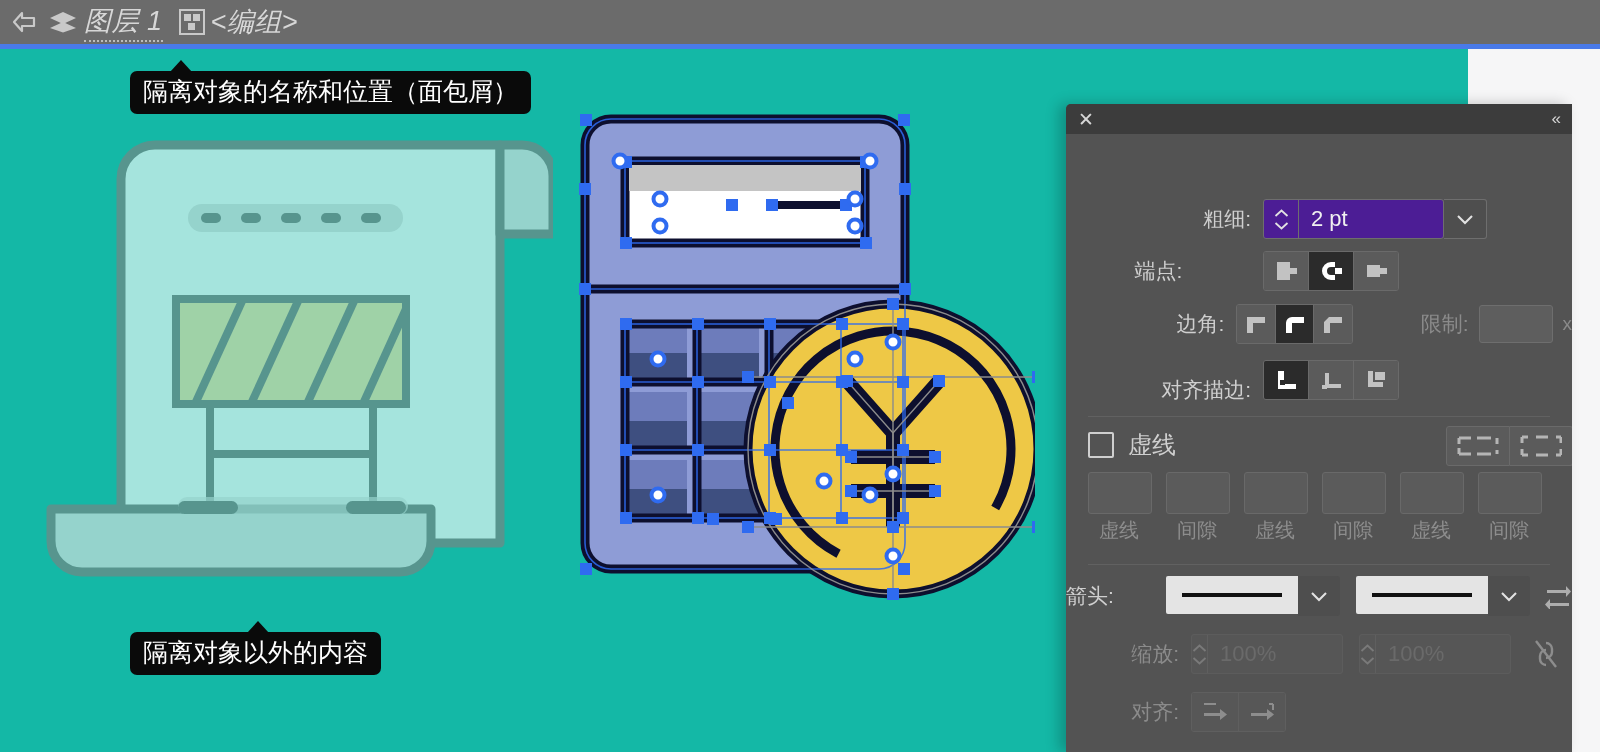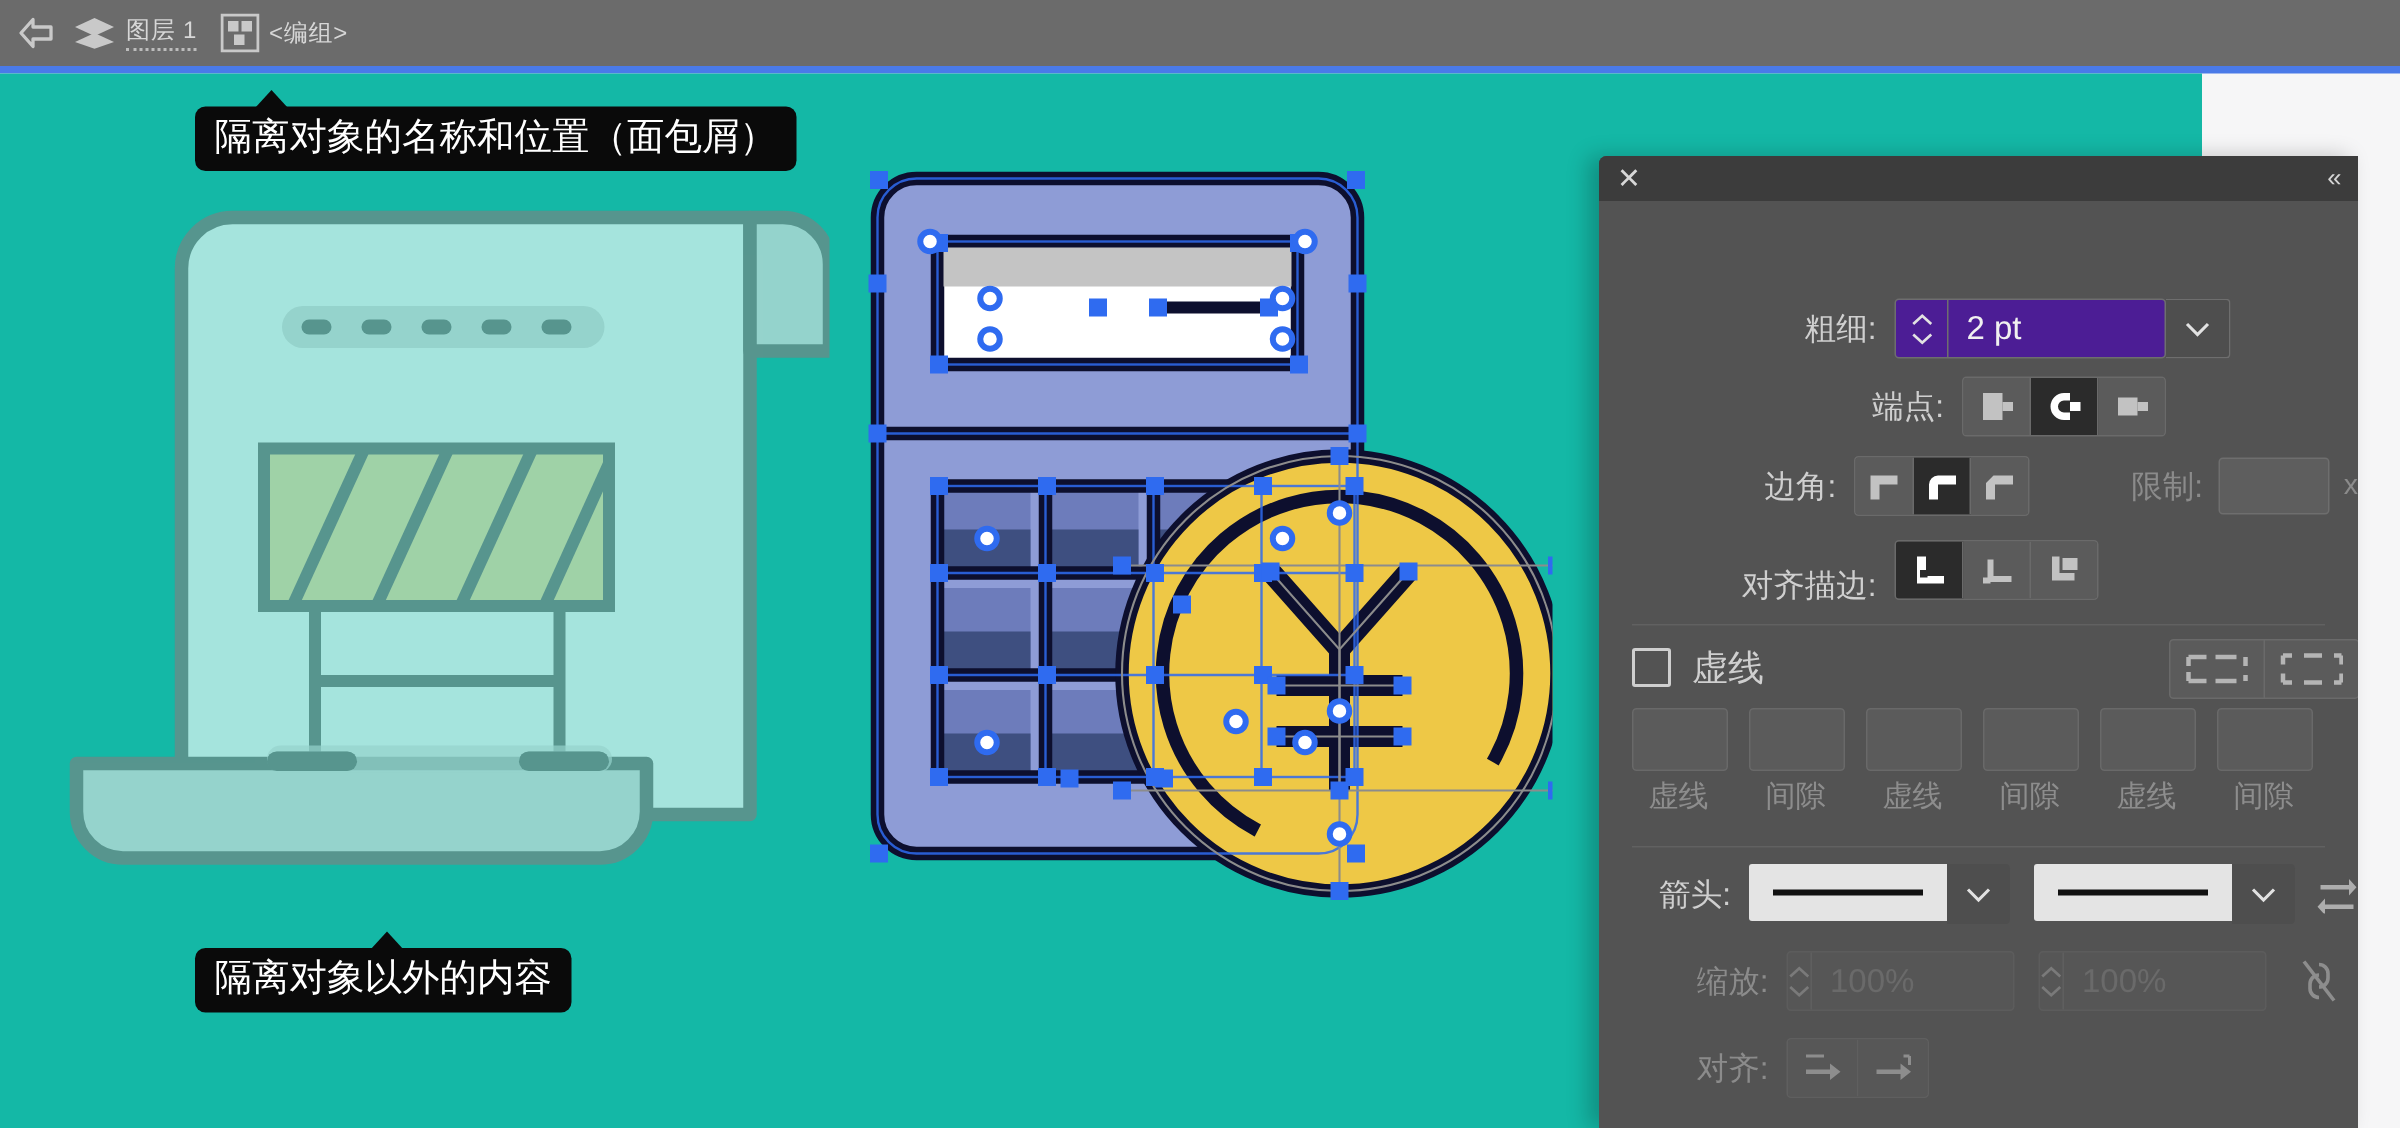--- a/index.html
+++ b/index.html
@@ -14,22 +14,23 @@
     position:absolute;left:0;top:0;width:1600px;height:44px;
     background:#6b6b6b;display:flex;align-items:center;
   }
   #isolation-rule{
     position:absolute;left:0;top:44px;width:1600px;height:5px;
     background:#4a7ae8;
   }
   .bc-back{margin-left:10px;width:30px;height:28px;display:flex;align-items:center;justify-content:center;cursor:pointer;}
   .bc-layers{margin-left:8px;width:30px;height:28px;display:flex;align-items:center;justify-content:center;}
   .bc-text{
-    color:#d7d7d7;font-size:16px;letter-spacing:.5px;margin-left:6px;
+    color:#d7d7d7;font-size:27px;letter-spacing:.5px;margin-left:6px;
     white-space:nowrap;
+    font-style:italic;
   }
   .bc-text.link{border-bottom:2px dotted #bdbdbd;padding-bottom:1px;}
   .bc-group-icon{margin-left:16px;width:26px;height:26px;display:flex;align-items:center;justify-content:center;}
 
   
   #canvas{position:absolute;left:0;top:49px;width:1468px;height:703px;background:#14b8a6;}
 
   
   .callout{
     position:absolute;background:#0a0a0a;color:#fff;
@@ -364,21 +365,21 @@
       <span class="num-val">2 pt</span>
     </div>
     <div class="dd-btn">
       <svg width="18" height="11" viewBox="0 0 18 11">
           <path d="M2 2 L9 9 L16 2" fill="none" stroke="#e2e2e2" stroke-width="2.1"></path>
         </svg>
     </div>
   </div>
 
   <div class="prow" style="left:0;top:147px;width:506px;">
-    <span class="plabel" style="width:185px;text-align:right;padding-left:45px;">端点:</span>
+    <span class="plabel" style="width:185px;text-align:center;">端点:</span>
     <div class="seg-group" style="margin-left:12px;">
       <div class="seg">
         <svg width="26" height="24" viewBox="0 0 26 24">
             <rect x="4" y="3" width="13" height="18" fill="#c2c2c2"></rect>
             <rect x="17" y="9" width="7" height="6" fill="#c2c2c2"></rect>
           </svg>
       </div>
       <div class="seg on">
         <svg width="26" height="24" viewBox="0 0 26 24">
             <path d="M13 3 a9 9 0 0 0 0 18 h4 v-5 h-4 a4 4 0 0 1 0 -8 h4 V3 Z" fill="#ffffff"></path>
@@ -490,21 +491,21 @@
     </div>
     <div>
       <div class="dash-field"></div>
       <div class="dash-cap">间隙</div>
     </div>
   </div>
 
   <div class="divider" style="top:460px;"></div>
 
   <div class="prow" style="left:0;top:472px;width:506px;">
-    <span class="plabel" style="width:113px;text-align:right;padding-left:20px;">箭头:</span>
+    <span class="plabel" style="width:113px;text-align:left;">箭头:</span>
     <div style="display:flex;margin-left:12px;">
       <div class="arrow-sel">
           <span class="arrow-line"></span>
         </div>
       <div class="arrow-dd">
         <svg width="18" height="11" viewBox="0 0 18 11">
             <path d="M2 2 L9 9 L16 2" fill="none" stroke="#e2e2e2" stroke-width="2.1"></path>
           </svg>
       </div>
     </div>

